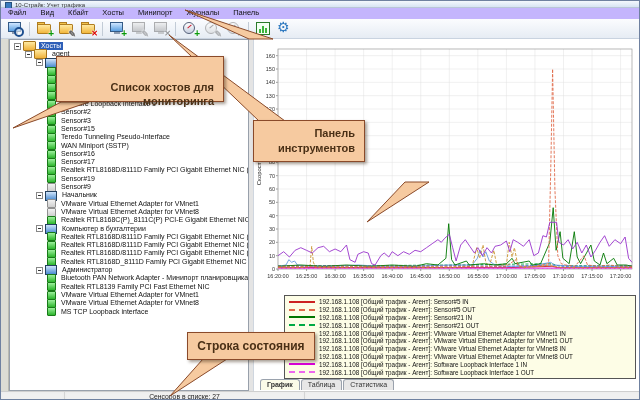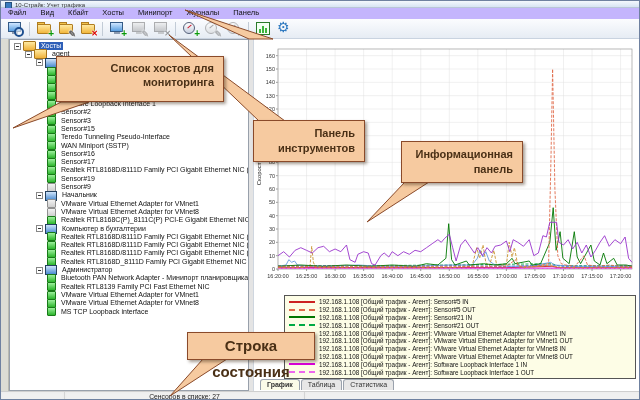--- a/index.html
+++ b/index.html
@@ -75,27 +75,27 @@
   .spane{border-right:1px solid #d4d4d4;box-shadow:inset 0 0 2px #e8e8e8;height:100%;box-sizing:border-box;}
   #spane1{width:64px;}
   #spane2{width:240px;font-size:6.8px;line-height:9px;color:#222;text-align:center;}
   #spane3{flex:1;}
   
   #tails{position:absolute;left:0;top:0;width:640px;height:400px;pointer-events:none;z-index:50;}
   .callout{position:absolute;z-index:51;background:#f6caa0;border:1px solid #8a4a2a;
     box-shadow:2px 2px 3px rgba(60,40,20,.45);color:#4a3016;font-weight:bold;
     white-space:pre-line;box-sizing:border-box;}
   #co-hosts{left:55px;top:55px;width:168px;height:46px;font-size:11px;line-height:14px;
-    text-align:right;padding:4px 9px 0 0;}
+    text-align:right;padding:23px 9px 0 0;}
   #co-menu{left:243px;top:37px;width:100px;height:22px;font-size:11px;line-height:20px;text-align:center;}
   #co-toolbar{left:252px;top:119px;width:112px;height:42px;font-size:11px;line-height:15px;
     text-align:right;padding:5px 9px 0 0;}
   #co-info{left:400px;top:140px;width:122px;height:42px;font-size:11px;line-height:15px;
     text-align:right;padding:5px 9px 0 0;}
-  #co-status{left:186px;top:331px;width:128px;height:28px;font-size:15px;line-height:26px;text-align:center;}
+  #co-status{left:186px;top:331px;width:128px;height:28px;font-size:12px;line-height:26px;text-align:center;}
 </style>
 </head>
 <body>
 
 <div id="win">
 
   <div id="titlebar">
     <span class="appico"></span>
     <span>10-Страйк: Учет трафика</span>
   </div>
@@ -487,17 +487,15 @@
     <polygon points="184,9 248,38 272,38" fill="#f6caa0" stroke="#8a4a2a" stroke-width="1"></polygon>
     <polygon points="168,34 258,120 284,120" fill="#f6caa0" stroke="#8a4a2a" stroke-width="1"></polygon>
     <polygon points="366,221 404,181 428,181" fill="#f6caa0" stroke="#8a4a2a" stroke-width="1"></polygon>
     <polygon points="169,395 202,358 226,358" fill="#f6caa0" stroke="#8a4a2a" stroke-width="1"></polygon>
   </svg>
 
   <div id="co-hosts" class="callout">Список хостов для
 мониторинга</div>
   <div id="co-toolbar" class="callout">Панель
 инструментов</div>
-  <div id="co-info" class="callout">Информационная
-панель</div>
   <div id="co-status" class="callout">Строка состояния</div>
 
 </div>
 
 </body></html>

